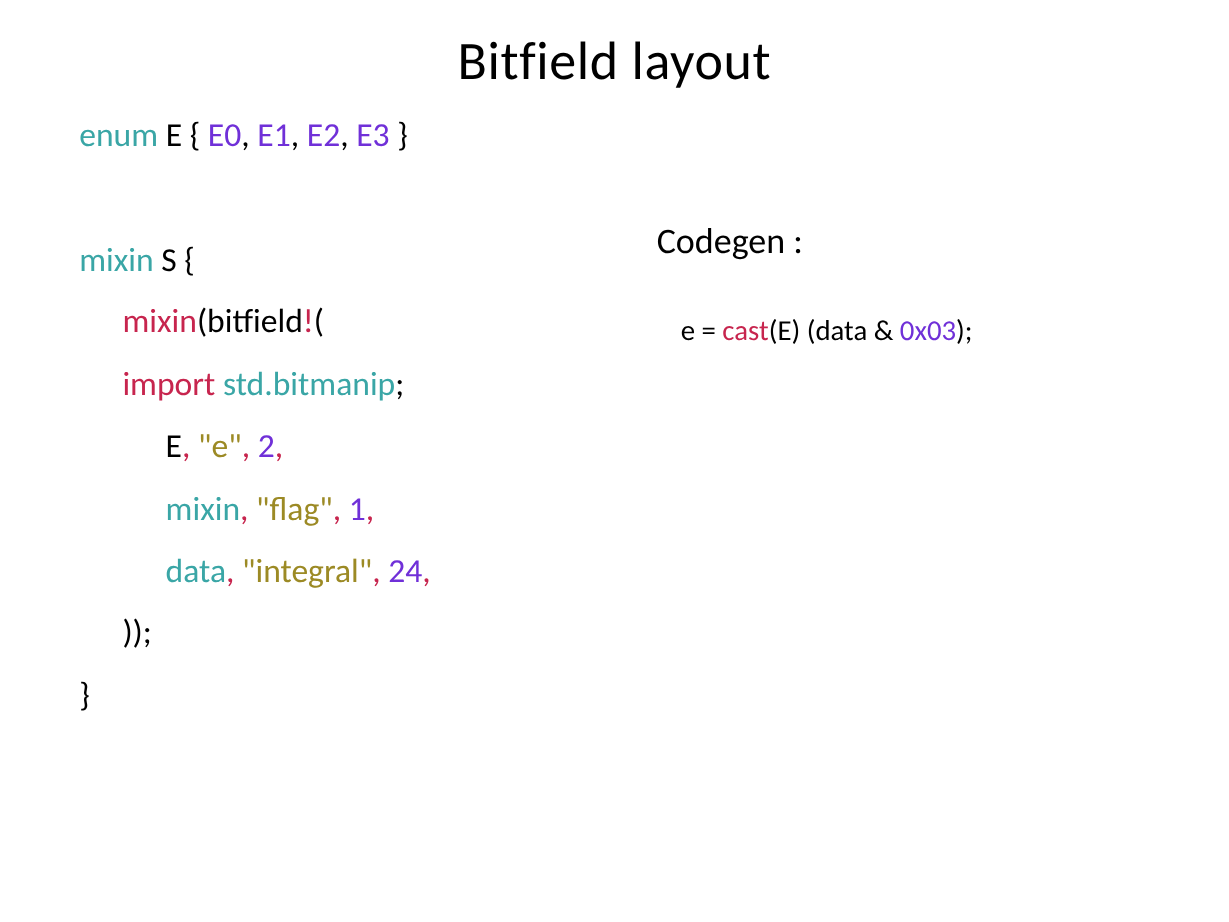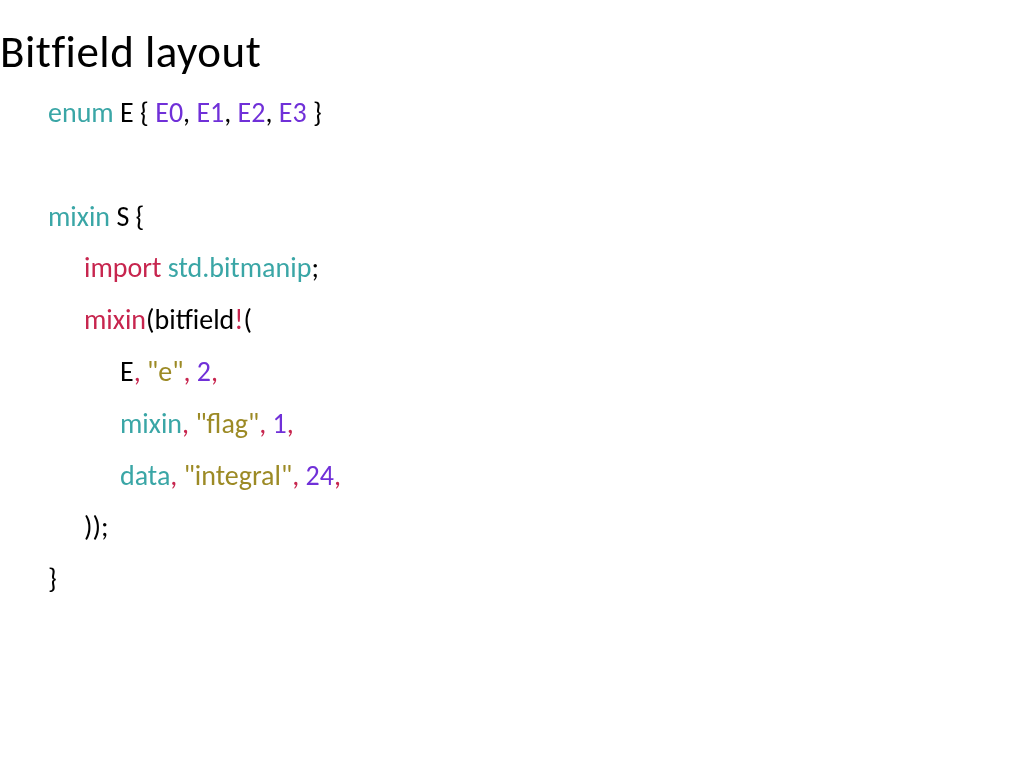--- a/index.html
+++ b/index.html
@@ -6,30 +6,31 @@
   body {
     width: 1024px;
     height: 768px;
     background: #ffffff;
     font-family: Calibri, "Segoe UI", Arial, sans-serif;
     color: #000000;
     overflow: hidden;
     position: relative;
   }
   .title {
-    text-align: left;
+    text-align: center;
     font-size: 45px;
     font-weight: 400;
     padding-top: 24px;
     letter-spacing: 0.5px;
   }
   .content {
     display: flex;
     flex-direction: row;
     padding: 8px 48px 0 48px;
+    margin-left: 18px;
   }
   .left-col {
     flex: 0 0 52%;
     font-size: 28px;
     line-height: 1.85;
   }
   .right-col {
     flex: 0 0 48%;
     padding-left: 8px;
     padding-top: 96px;
@@ -65,40 +66,44 @@
 
   <div class="left-col">
     <div>
       <span class="kw-teal">enum</span><span> E { </span><span class="kw-purple">E0</span><span class="punct">, </span><span class="kw-purple">E1</span><span class="punct">, </span><span class="kw-purple">E2</span><span class="punct">, </span><span class="kw-purple">E3</span><span> }</span>
     </div>
     <div>&nbsp;</div>
     <div>
       <span class="kw-teal">mixin</span><span> S {</span>
     </div>
     <div class="ind1">
-      <span class="kw-crim">import</span><span class="kw-teal"> std.bitmanip</span><span>;</span>
+      <span class="kw-crim">mixin</span><span>(bitfield</span><span class="kw-crim">!</span><span>(</span>
     </div>
     <div class="ind1">
-      <span class="kw-crim">mixin</span><span>(bitfield</span><span class="kw-crim">!</span><span>(</span>
+      <span class="kw-crim">import</span><span class="kw-teal"> std.bitmanip</span><span>;</span>
     </div>
     <div class="ind2">
       <span>E</span><span class="kw-crim">,</span><span class="str"> "e"</span><span class="kw-crim">,</span><span class="num"> 2</span><span class="kw-crim">,</span>
     </div>
     <div class="ind2">
       <span class="type">mixin</span><span class="kw-crim">,</span><span class="str"> "flag"</span><span class="kw-crim">,</span><span class="num"> 1</span><span class="kw-crim">,</span>
     </div>
     <div class="ind2">
       <span class="type">data</span><span class="kw-crim">,</span><span class="str"> "integral"</span><span class="kw-crim">,</span><span class="num"> 24</span><span class="kw-crim">,</span>
     </div>
     <div class="ind1">
       <span>));</span>
     </div>
     <div>
       <span>}</span>
     </div>
   </div>
 
   <div class="right-col">
+    <div class="right-heading">Codegen :</div>
     <div class="right-code">
+      <div class="line">
+        <span>e = </span><span class="kw-crim">cast</span><span>(E) (data &amp; </span><span class="num">0x03</span><span>);</span>
+      </div>
     </div>
   </div>
 
 </div>
 
 </body></html>

